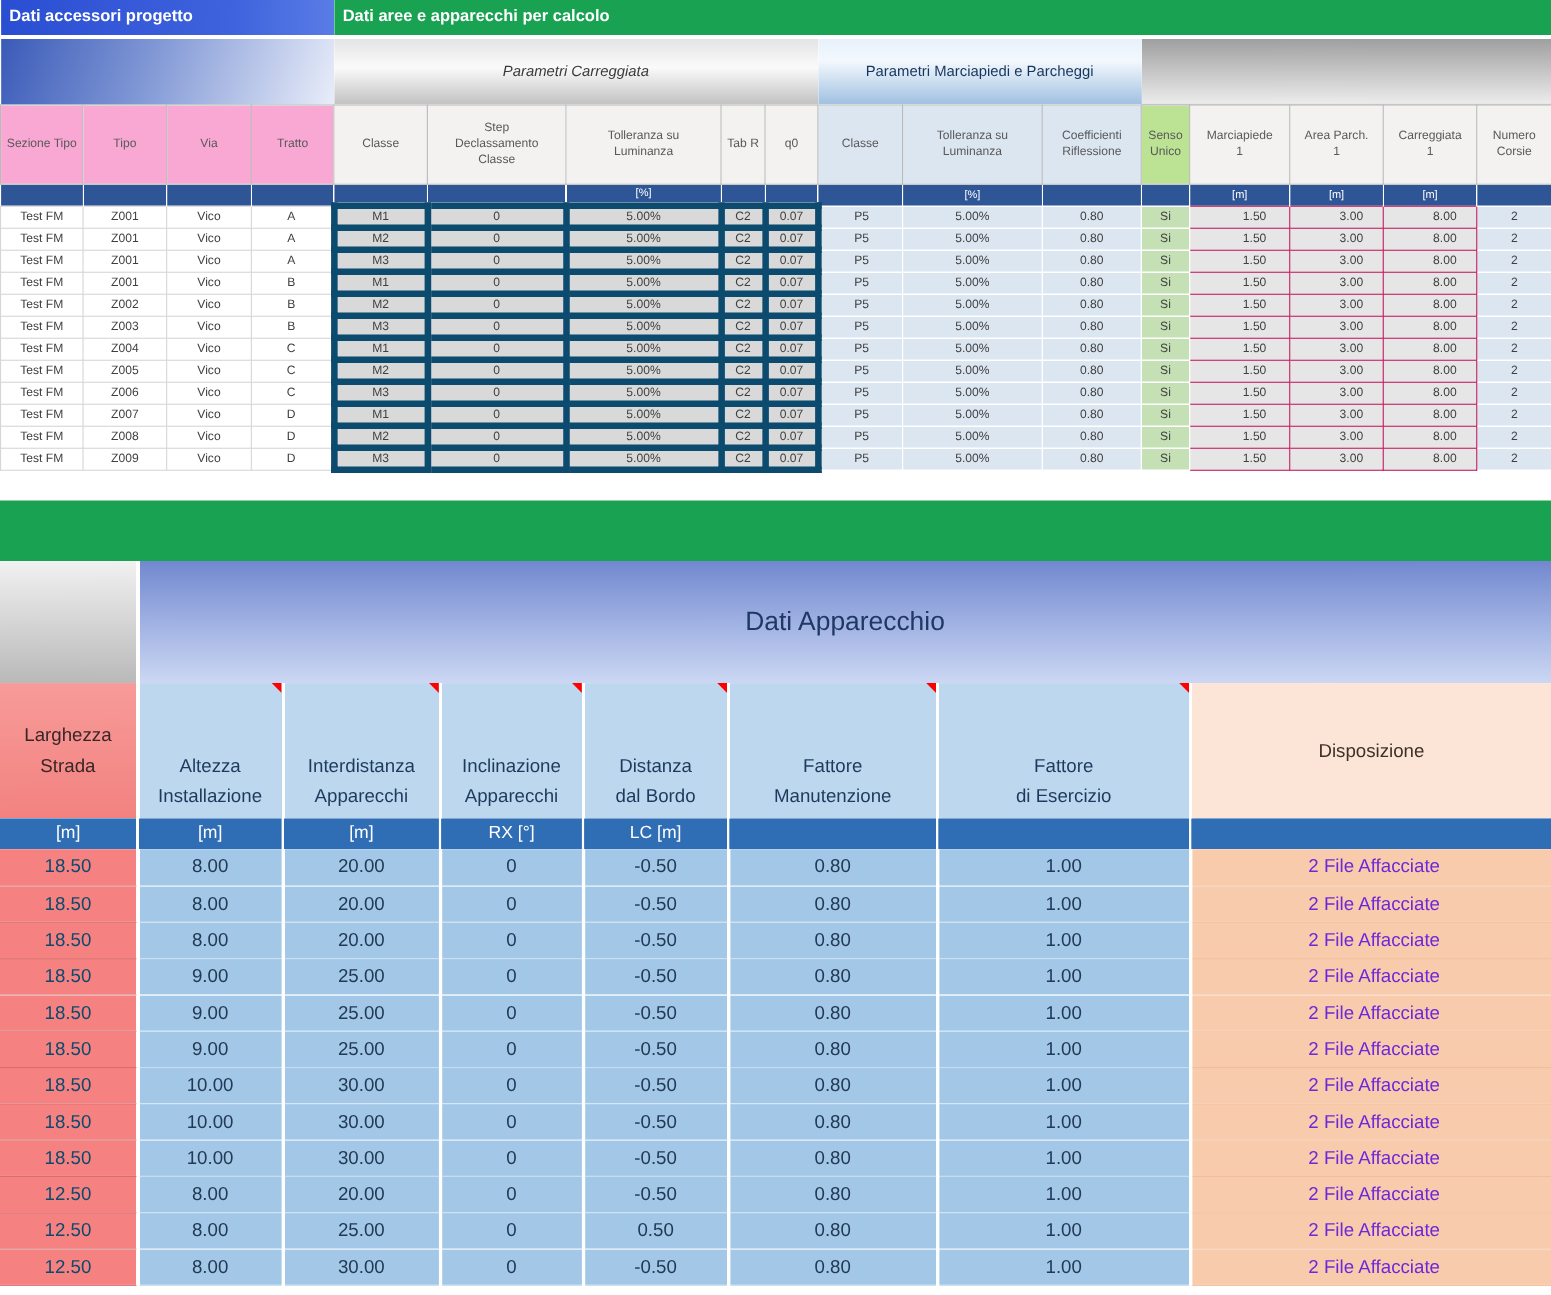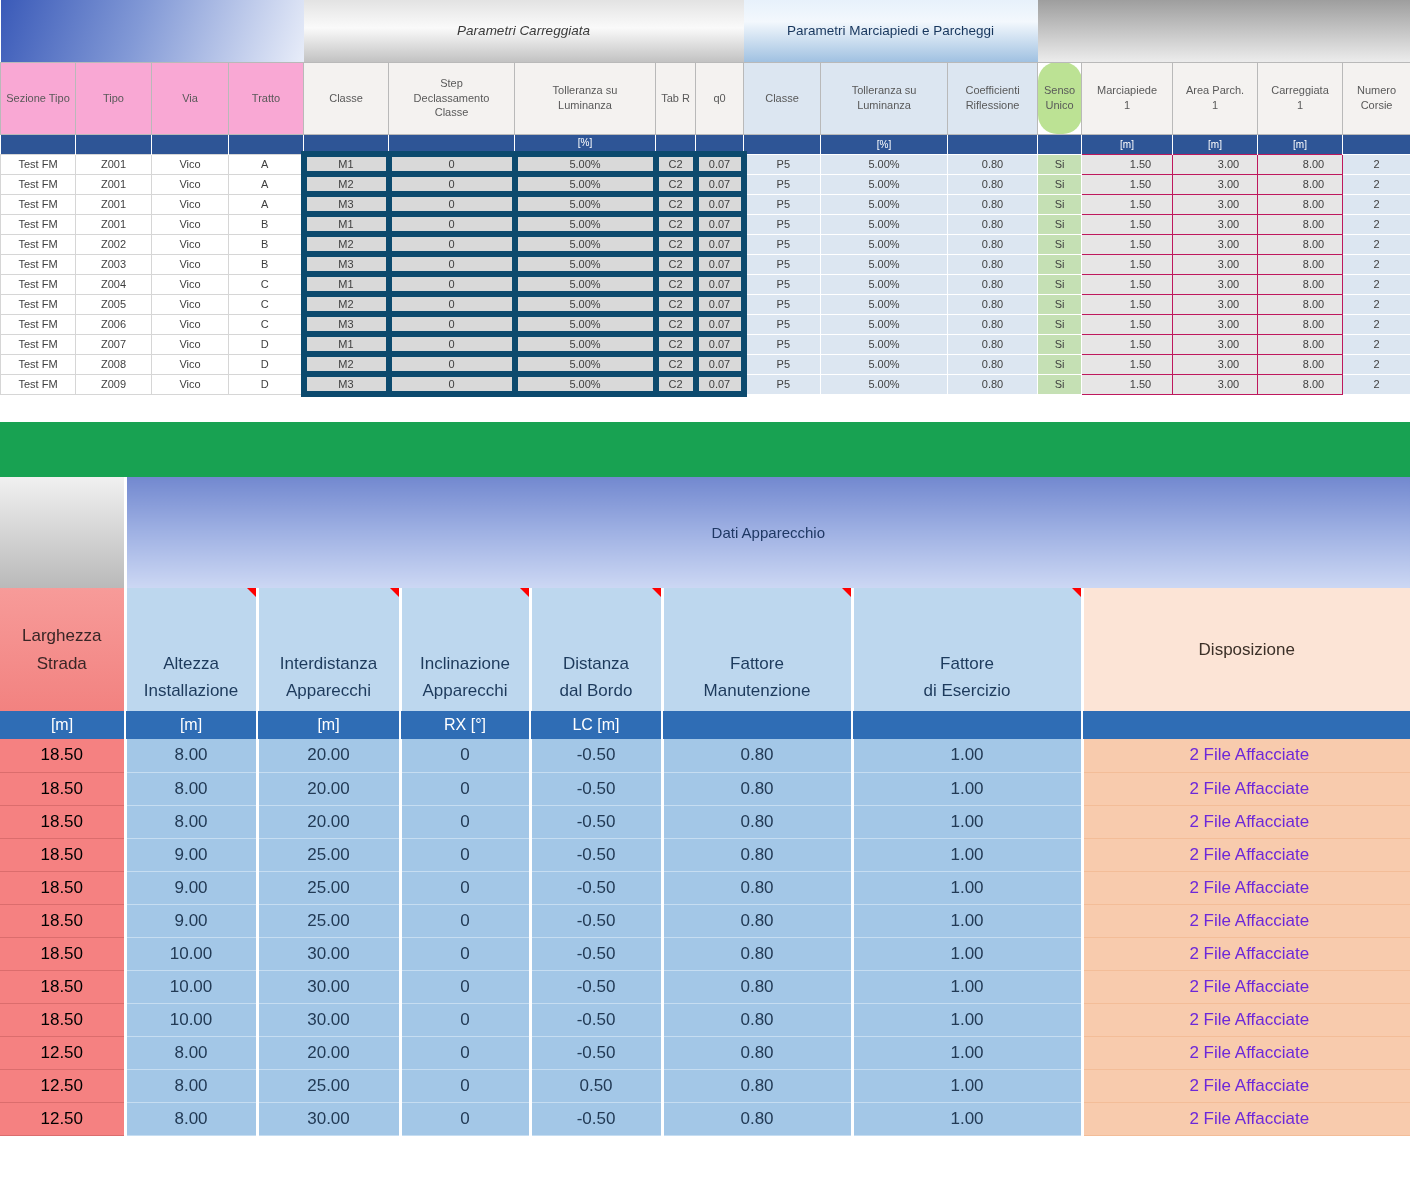--- a/index.html
+++ b/index.html
@@ -29,21 +29,21 @@
   .band-right { background: linear-gradient(180deg, #9e9e9e 0%, #ececec 100%); }
 
   .headRow th {
     height: 72px; font-weight: normal; font-size: 11px; line-height: 1.35;
     color: #595959; text-align: center; padding: 2px 3px;
     border: 1px solid #b9b9b9; white-space: pre-line;
   }
   .hs { background: #f9a8d4; border-color: #a9b9cf; color: #4a5568; }
   .hw { background: #f4f2f0; }
   .hb { background: var(--cell-light-blue,#DCE6F1); border-color: #b9c9dd; }
-  .hg { background: #bce294; border-color: #9ccf78; border-radius: 19px; }
+  .hg { background: #bce294; border-color: #9ccf78; }
 
   .unitsRow td {
     height: 20px; background: var(--units-navy-top,#2E5596); color: #fff;
     font-size: 10px; text-align: center; border-right: 1px solid rgba(255,255,255,0.25);
   }
 
   #topBody td { height: 20px; text-align: center; font-size: 11px; }
   .w   { background: #ffffff; border: 1px solid #d6d6d6; }
   .g   { background: var(--cell-gray,#D9D9D9); border: 6px solid #0c4a6e; margin-top: 26px; }
   .b   { background: var(--cell-light-blue,#DCE6F1); border: 1px solid #ffffff; }
@@ -53,21 +53,21 @@
   
   .gap { height: 25px; background: #fff; }
   .green-bar { height: 55px; background: var(--section-green,#18A252); }
 
   
   #botTable { color: #24344d; }
   .appBandRow td { height: 111px; }
   .band-gray { background: linear-gradient(180deg, #f1f1f1 0%, #b9b9b9 100%); }
   .band-app {
     background: linear-gradient(180deg, #7288cf 0%, #9fb1e3 50%, #ccd7f3 100%);
-    text-align: center; font-size: 15px; color: #1f3864; border-left: 3px solid #fff;
+    text-align: center; font-size: 24px; color: #1f3864; border-left: 3px solid #fff;
   }
 
   .bHeadRow th {
     height: 123px; font-size: 17px; font-weight: normal; text-align: center;
     position: relative; border-left: 3px solid #fff; padding: 4px; line-height: 1.6;
     white-space: pre-line;
   }
   .bHeadRow th:first-child { border-left: none; }
   .bh-sal { background: linear-gradient(180deg, #f79b99 0%, var(--header-salmon,#F28280) 100%); color: #3a2626; }
   .bh-blu { background: var(--header-blue,#BDD7EE); color: #1d3a5c; }
@@ -78,21 +78,21 @@
   }
 
   .bUnitsRow td {
     height: 28px; background: var(--units-blue-bottom,#2F6DB5); color: #fff;
     font-size: 16px; text-align: center; border-left: 2px solid #fff;
   }
   .bUnitsRow td:first-child { border-left: none; }
 
   #botBody td { height: 33px; font-size: 17px; text-align: center; border-left: 3px solid #fff; }
   #botBody td:first-child { border-left: none; }
-  .sal { background: var(--cell-salmon,#F58181); border-bottom: 1px solid #db6d6d; color: #000000; }
+  .sal { background: var(--cell-salmon,#F58181); border-bottom: 1px solid #db6d6d; color: #0c4a6e; }
   .blu { background: var(--cell-blue,#A3C7E7); border-bottom: 1px solid #c6ddf1; color: #223a55; }
   .pea { background: var(--cell-peach,#F8CBAD); border-bottom: 1px solid #f3bd98; text-align: left; padding-left: 6px; color: #6d28d9; }
 </style>
 </head>
 <body>
 
 <div class="page">
 
   <table id="topTable">
     <colgroup>
@@ -108,20 +108,24 @@
       <col style="width:77px">
         <col style="width:127px">
         <col style="width:90px">
       <col style="width:44px">
         <col style="width:91px">
         <col style="width:85px">
         <col style="width:85px">
         <col style="width:68px">
     </colgroup>
     <thead>
+      <tr class="titleRow">
+        <td colspan="4" class="title-blue">Dati accessori progetto</td>
+        <td colspan="13" class="title-green">Dati aree e apparecchi per calcolo</td>
+      </tr>
       <tr class="bandRow">
         <td colspan="4" class="band-left"></td>
         <td colspan="5" class="band-carr">Parametri Carreggiata</td>
         <td colspan="3" class="band-marc">Parametri Marciapiedi e Parcheggi</td>
         <td colspan="5" class="band-right"></td>
       </tr>
       <tr class="headRow">
         <th class="hs">Sezione Tipo</th>
         <th class="hs">Tipo</th>
         <th class="hs">Via</th>

